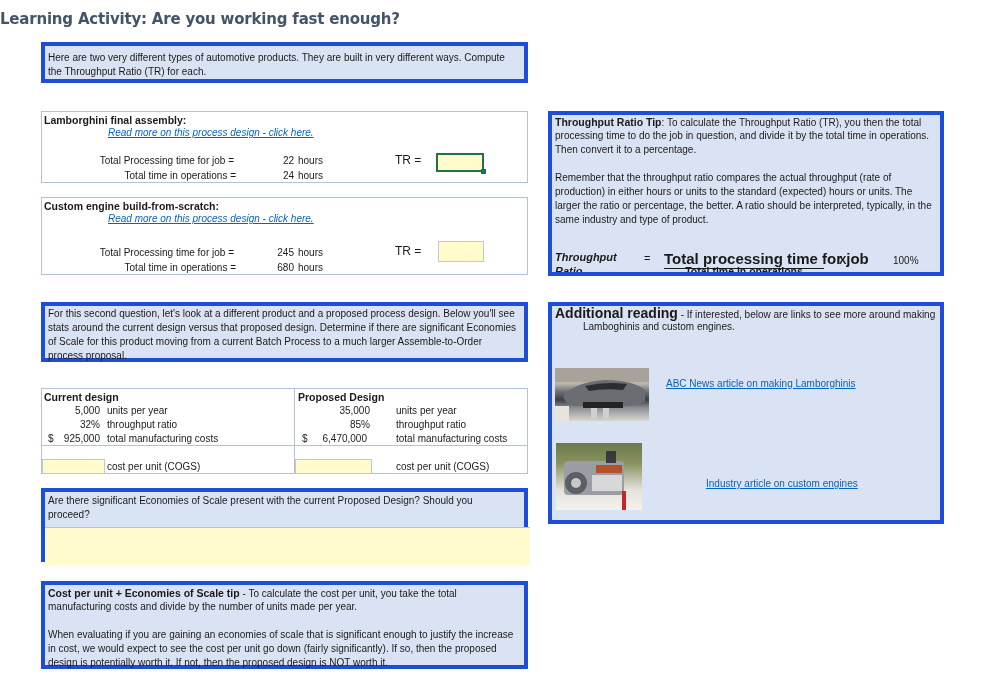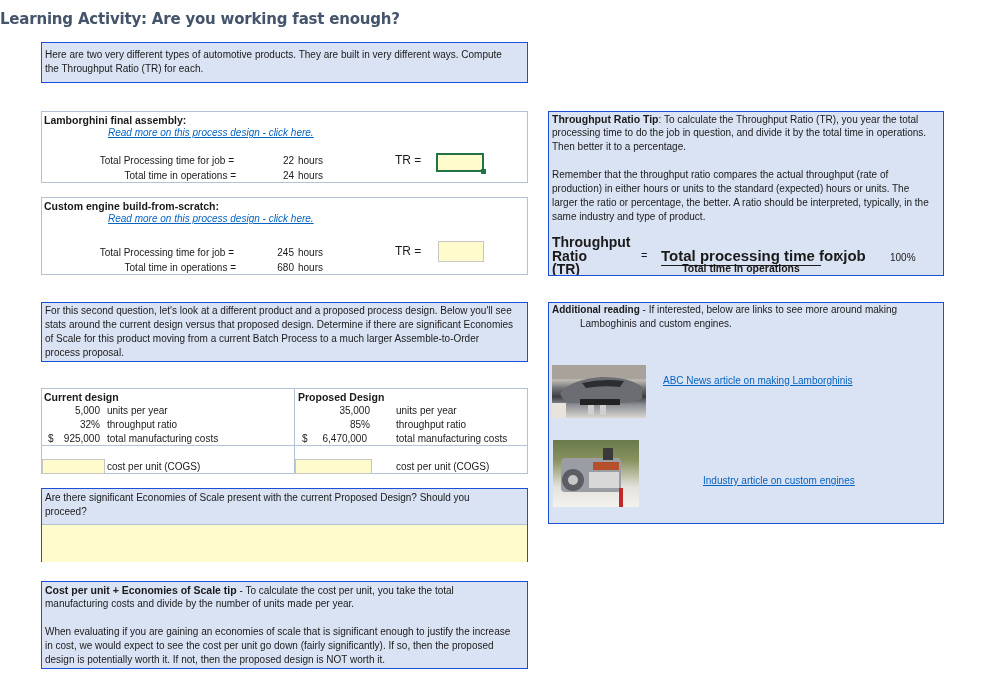--- a/index.html
+++ b/index.html
@@ -7,21 +7,21 @@
     width:983px; height:696px; position:relative; overflow:hidden;
     background:#ffffff;
     font-family:"Liberation Sans", sans-serif;
     color:#1a1a1a;
   }
   .abs { position:absolute; }
   .title {
     left:0; top:10px; font-size:15px; font-weight:bold; color:#44546a;
     font-family:"DejaVu Sans", sans-serif; letter-spacing:-0.2px;
   }
-  .box-blue { background:#dae3f3; border:1px solid #1d4ed8; box-sizing:border-box; }
+  .box-blue { background:#dae3f3; border:4px solid #1d4ed8; box-sizing:border-box; }
   .box-white { background:#ffffff; border:1px solid #b4c2d8; box-sizing:border-box; }
   .txt { font-size:10px; line-height:14.5px; }
   .txtb { font-size:10.5px; font-weight:bold; }
   .link { color:#0563c1; text-decoration:underline; font-size:10px; cursor:pointer; }
   .link-ital { font-style:italic; }
   .yellow { background:#fffbcc; border:1px solid #c6c6c6; box-sizing:border-box; }
   .sel { border:2px solid #217346; }
   .sel::after { content:""; position:absolute; right:-4px; bottom:-4px; width:5px; height:5px; background:#217346; }
   .r { text-align:right; }
   .img { overflow:hidden; }
@@ -57,30 +57,30 @@
   <div class="abs txt" style="left:256px;top:48px;">hours</div>
   <div class="abs txt r" style="left:20px;top:63px;width:174px;">Total time in operations =</div>
   <div class="abs txt r" style="left:220px;top:63px;width:32px;">680</div>
   <div class="abs txt" style="left:256px;top:63px;">hours</div>
   <div class="abs" style="left:353px;top:46px;font-size:12px;">TR =</div>
   <div class="abs yellow" style="left:396px;top:43px;width:46px;height:21px;"></div>
 </div>
 
 <div class="abs box-blue" style="left:548px;top:111px;width:396px;height:165px;overflow:hidden;">
   <div class="abs txt" style="left:3px;top:0px;white-space:nowrap;">
-    <span style="font-weight:bold;font-size:10.5px;">Throughput Ratio Tip</span><span>: To calculate the Throughput Ratio (TR), you year the total</span>
+    <span style="font-weight:bold;font-size:10.5px;">Throughput Ratio Tip</span><span>: To calculate the Throughput Ratio (TR), you then the total</span>
   </div>
   <div class="abs txt" style="left:3px;top:14px;white-space:nowrap;">processing time to do the job in question, and divide it by the total time in operations.</div>
-  <div class="abs txt" style="left:3px;top:28px;white-space:nowrap;">Then better it to a percentage.</div>
+  <div class="abs txt" style="left:3px;top:28px;white-space:nowrap;">Then convert it to a percentage.</div>
   <div class="abs txt" style="left:3px;top:56px;white-space:nowrap;">Remember that the throughput ratio compares the actual throughput (rate of</div>
   <div class="abs txt" style="left:3px;top:70px;white-space:nowrap;">production) in either hours or units to the standard (expected) hours or units. The</div>
   <div class="abs txt" style="left:3px;top:84px;white-space:nowrap;">larger the ratio or percentage, the better.  A ratio should be interpreted, typically, in the</div>
   <div class="abs txt" style="left:3px;top:98px;white-space:nowrap;">same industry and type of product.</div>
 
-  <div class="abs" style="left:3px;top:124px;font-size:14px;font-weight:bold;line-height:13.5px;">
+  <div class="abs" style="left:3px;top:136px;font-size:11px;font-weight:bold;line-height:13.5px;font-style:italic;">
     <div>Throughput</div>
     <div>Ratio</div>
     <div>(TR)</div>
   </div>
   <div class="abs" style="left:92px;top:137px;font-size:11px;">=</div>
   <div class="abs" style="left:112px;top:135px;width:160px;text-align:center;font-size:15px;font-weight:bold;border-bottom:1px solid #1a1a1a;padding-bottom:1px;white-space:nowrap;">Total processing time for job</div>
   <div class="abs" style="left:112px;top:150px;width:160px;text-align:center;font-size:10.5px;font-weight:bold;white-space:nowrap;">Total time in operations</div>
   <div class="abs" style="left:287px;top:139px;font-size:11px;font-weight:bold;">X</div>
   <div class="abs txt" style="left:341px;top:139px;">100%</div>
 </div>
@@ -132,21 +132,21 @@
     <span style="font-weight:bold;font-size:10.5px;">Cost per unit + Economies of Scale tip</span><span> - To calculate the cost per unit, you take the total</span>
   </div>
   <div class="abs txt" style="left:3px;top:15px;white-space:nowrap;">manufacturing costs and divide by the number of units made per year.</div>
   <div class="abs txt" style="left:3px;top:43px;white-space:nowrap;">When evaluating if you are gaining an economies of scale that is significant enough to justify the increase</div>
   <div class="abs txt" style="left:3px;top:57px;white-space:nowrap;">in cost, we would expect to see the cost per unit go down (fairly significantly).  If so, then the proposed</div>
   <div class="abs txt" style="left:3px;top:71px;white-space:nowrap;">design is potentially worth it.  If not, then the proposed design is NOT worth it.</div>
 </div>
 
 <div class="abs box-blue" style="left:548px;top:302px;width:396px;height:222px;">
   <div class="abs txt" style="left:3px;top:0px;white-space:nowrap;">
-    <span style="font-weight:bold;font-size:10px;">Additional reading</span><span> - If interested, below are links to see more around making</span>
+    <span style="font-weight:bold;font-size:14px;">Additional reading</span><span> - If interested, below are links to see more around making</span>
   </div>
   <div class="abs txt" style="left:3px;top:14px;white-space:nowrap;margin-left:28px;">Lamboghinis and custom engines.</div>
 
   <div class="abs img" style="left:3px;top:62px;width:94px;height:53px;background:linear-gradient(180deg,#c9c3b8 0%,#b8b4ae 30%,#6d6e72 45%,#3d3e42 60%,#8c8f94 75%,#d9d6d0 100%);">
     <svg width="94" height="53" viewBox="0 0 94 53">
       <rect x="0" y="0" width="94" height="14" fill="#a8a29a"></rect>
       <path d="M8 28 Q20 14 50 12 Q78 12 90 22 L90 34 Q70 40 50 38 L20 38 Q10 36 8 28 Z" fill="#6b6d72"></path>
       <path d="M30 18 Q50 13 72 16 L68 22 Q50 20 34 23 Z" fill="#2c2d30"></path>
       <rect x="28" y="34" width="40" height="6" fill="#222"></rect>
       <rect x="36" y="40" width="6" height="10" fill="#d0d0d0"></rect>

